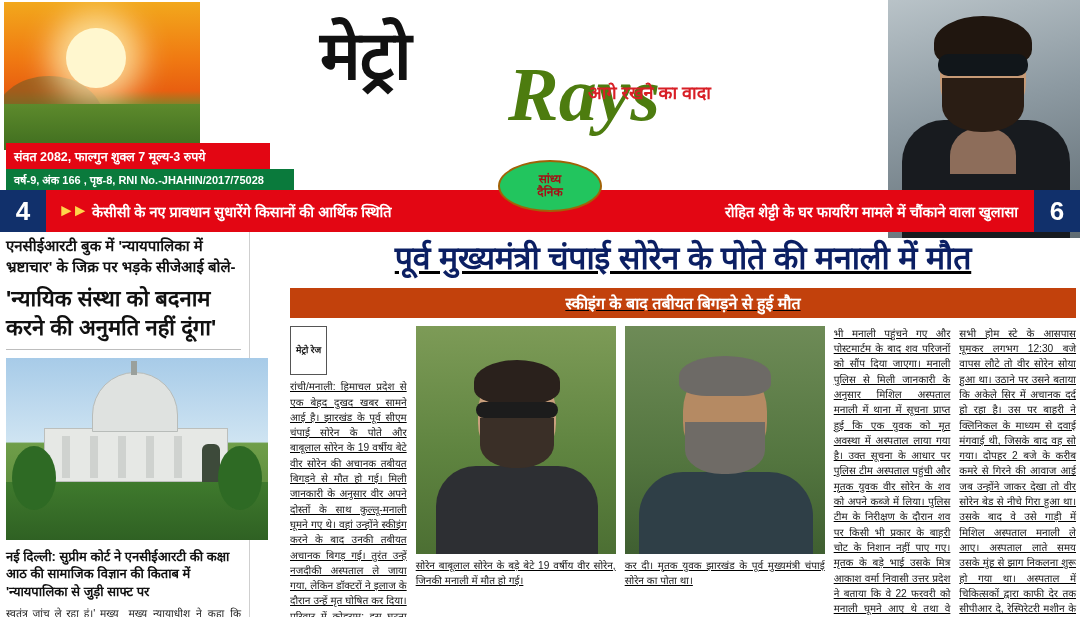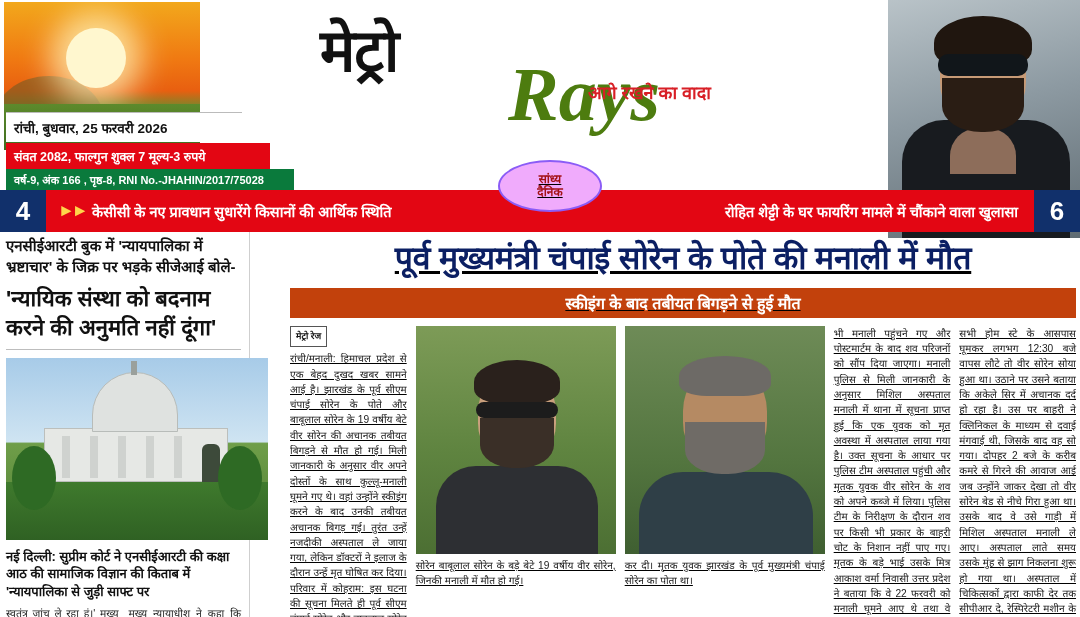--- a/index.html
+++ b/index.html
@@ -90,21 +90,21 @@
   
   .logo-wrap {
     position: absolute;
     top: 18px; left: 320px;
     width: 500px; height: 130px;
   }
   .logo-metro {
     position: absolute;
     top: 4px; left: 0;
     font-family: "Liberation Serif", serif;
-    font-size: 59px;
+    font-size: 68px;
     font-weight: 700;
     color: #111;
     letter-spacing: -1px;
     line-height: 1;
   }
   .logo-rays {
     position: absolute;
     top: 38px; left: 188px;
     font-family: "Liberation Serif", serif;
     font-size: 76px;
@@ -119,27 +119,26 @@
     font-size: 18px;
     font-weight: 700;
     color: #d81f26;
     font-family: "Liberation Sans", sans-serif;
   }
   .seal {
     position: absolute;
     top: 160px; left: 498px;
     width: 104px; height: 52px;
     border-radius: 50%;
-    background: #f0abfc;
-    border: 2px solid #8b5cf6;
+    background: #22c55e;
+    border: 2px solid #a16207;
     display: flex; flex-direction: column;
     align-items: center; justify-content: center;
     line-height: 1.05;
     z-index: 6;
-    text-decoration: underline;
   }
   .seal span { font-size: 12px; font-weight: 700; color: #a31116; }
 
   
   .celeb-photo {
     position: absolute;
     top: 0; right: 0;
     width: 192px; height: 238px;
     background: linear-gradient(165deg,#b9c3c8 0%, #8d9aa2 45%, #5f6b72 100%);
     overflow: hidden;
@@ -349,21 +348,21 @@
     line-height: 1.5;
     color: #1a1a1a;
     text-align: justify;
   }
   .col-text p { margin: 0 0 6px 0; }
   .col-tag {
     display: inline-block;
     border: 1px solid #555;
     font-size: 9px;
     font-weight: 700;
-    padding: 3px 5px;
+    padding: 17px 5px;
     margin-bottom: 4px;
     color: #111;
   }
   .photo-block {
     width: 200px;
     height: 228px;
     position: relative;
     overflow: hidden;
   }
   .photo-a {
@@ -401,21 +400,20 @@
 <div class="page">
 
   <div class="masthead">
 
     <div class="sun-art">
       <div class="sun-hill"></div>
       <div class="sun-disc"></div>
       <div class="sun-water"></div>
     </div>
 
-    <div class="date-box">रांची, बुधवार, 25 फरवरी 2026</div>
     <div class="samvat-box">संवत 2082, फाल्गुन शुक्ल 7   मूल्य-3 रुपये</div>
     <div class="volume-box">वर्ष-9, अंक 166 , पृष्ठ-8, RNI No.-JHAHIN/2017/75028</div>
 
     <div class="logo-wrap">
       <div class="logo-metro">मेट्रो</div>
       <div class="logo-rays">Rays</div>
       <div class="logo-tagline">आगे रखने का वादा</div>
     </div>
 
     <div class="seal">

